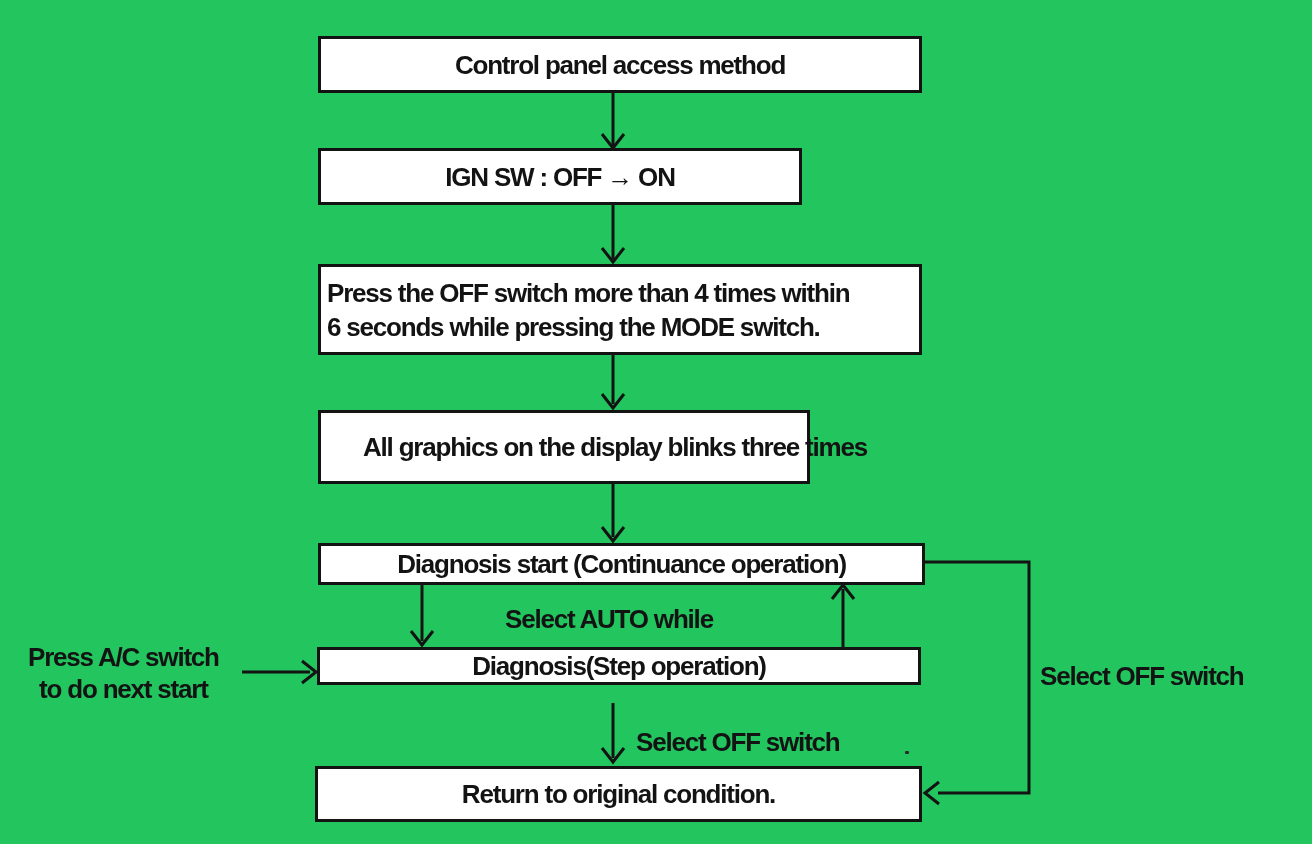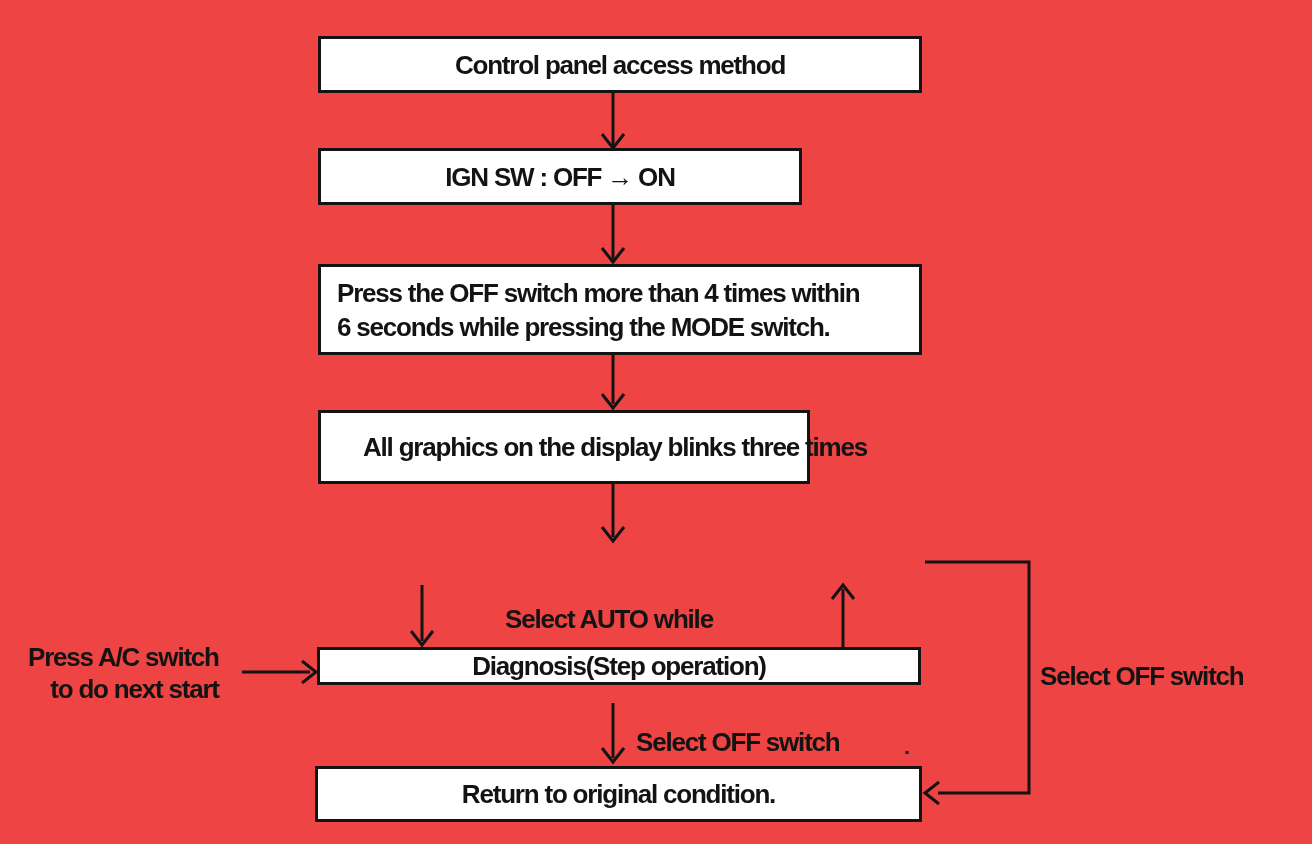--- a/index.html
+++ b/index.html
@@ -4,21 +4,21 @@
 <style>
   html, body {
     margin: 0;
     padding: 0;
     background: #ffffff;
   }
   .page {
     position: relative;
     width: 1312px;
     height: 844px;
-    background: #ef4444;
+    background: #22c55e;
     color: #131313;
     font-family: "Liberation Sans", "DejaVu Sans", sans-serif;
     font-weight: bold;
     font-size: 26px;
     letter-spacing: -1.2px;
     overflow: hidden;
   }
   .flow-box {
     position: absolute;
     box-sizing: border-box;
@@ -29,31 +29,31 @@
     justify-content: center;
     align-items: center;
     white-space: nowrap;
     line-height: 34px;
   }
   .flow-box.align-left {
     align-items: flex-start;
   }
   .box-1 { left: 318px; top: 36px;  width: 604px; height: 57px; }
   .box-2 { left: 318px; top: 148px; width: 484px; height: 57px; }
-  .box-3 { left: 318px; top: 264px; width: 604px; height: 91px; padding-left: 16px; }
+  .box-3 { left: 318px; top: 264px; width: 604px; height: 91px; padding-left: 6px; }
   .box-4 { left: 318px; top: 410px; width: 492px; height: 74px; padding-left: 42px; }
   .box-5 { left: 318px; top: 543px; width: 607px; height: 42px; }
   .box-6 { left: 317px; top: 647px; width: 604px; height: 38px; }
   .box-7 { left: 315px; top: 766px; width: 607px; height: 56px; }
   .edge-label {
     position: absolute;
     white-space: nowrap;
     line-height: 32px;
   }
-  .label-press-ac   { left: 28px;   top: 641px; text-align: right; }
+  .label-press-ac   { left: 28px;   top: 641px; text-align: center; }
   .label-select-auto{ left: 505px;  top: 603px; }
   .label-select-off-step { left: 636px; top: 726px; }
   .label-select-off-cont { left: 1040px; top: 660px; }
   .connector-layer {
     position: absolute;
     left: 0; top: 0;
     width: 1312px;
     height: 844px;
     pointer-events: none;
   }
@@ -85,20 +85,23 @@
 
   <div class="flow-box box-3 align-left">
     <span>Press the OFF switch more than 4 times within</span>
     <span>6 seconds while pressing the MODE switch.</span>
   </div>
 
   <div class="flow-box box-4 align-left">
     <span>All graphics on the display blinks three times</span>
   </div>
 
+  <div class="flow-box box-5">
+    <span>Diagnosis start (Continuance operation)</span>
+  </div>
 
   <div class="flow-box box-6">
     <span>Diagnosis(Step operation)</span>
   </div>
 
   <div class="flow-box box-7">
     <span>Return to original condition.</span>
   </div>
 
   <div class="edge-label label-press-ac">

